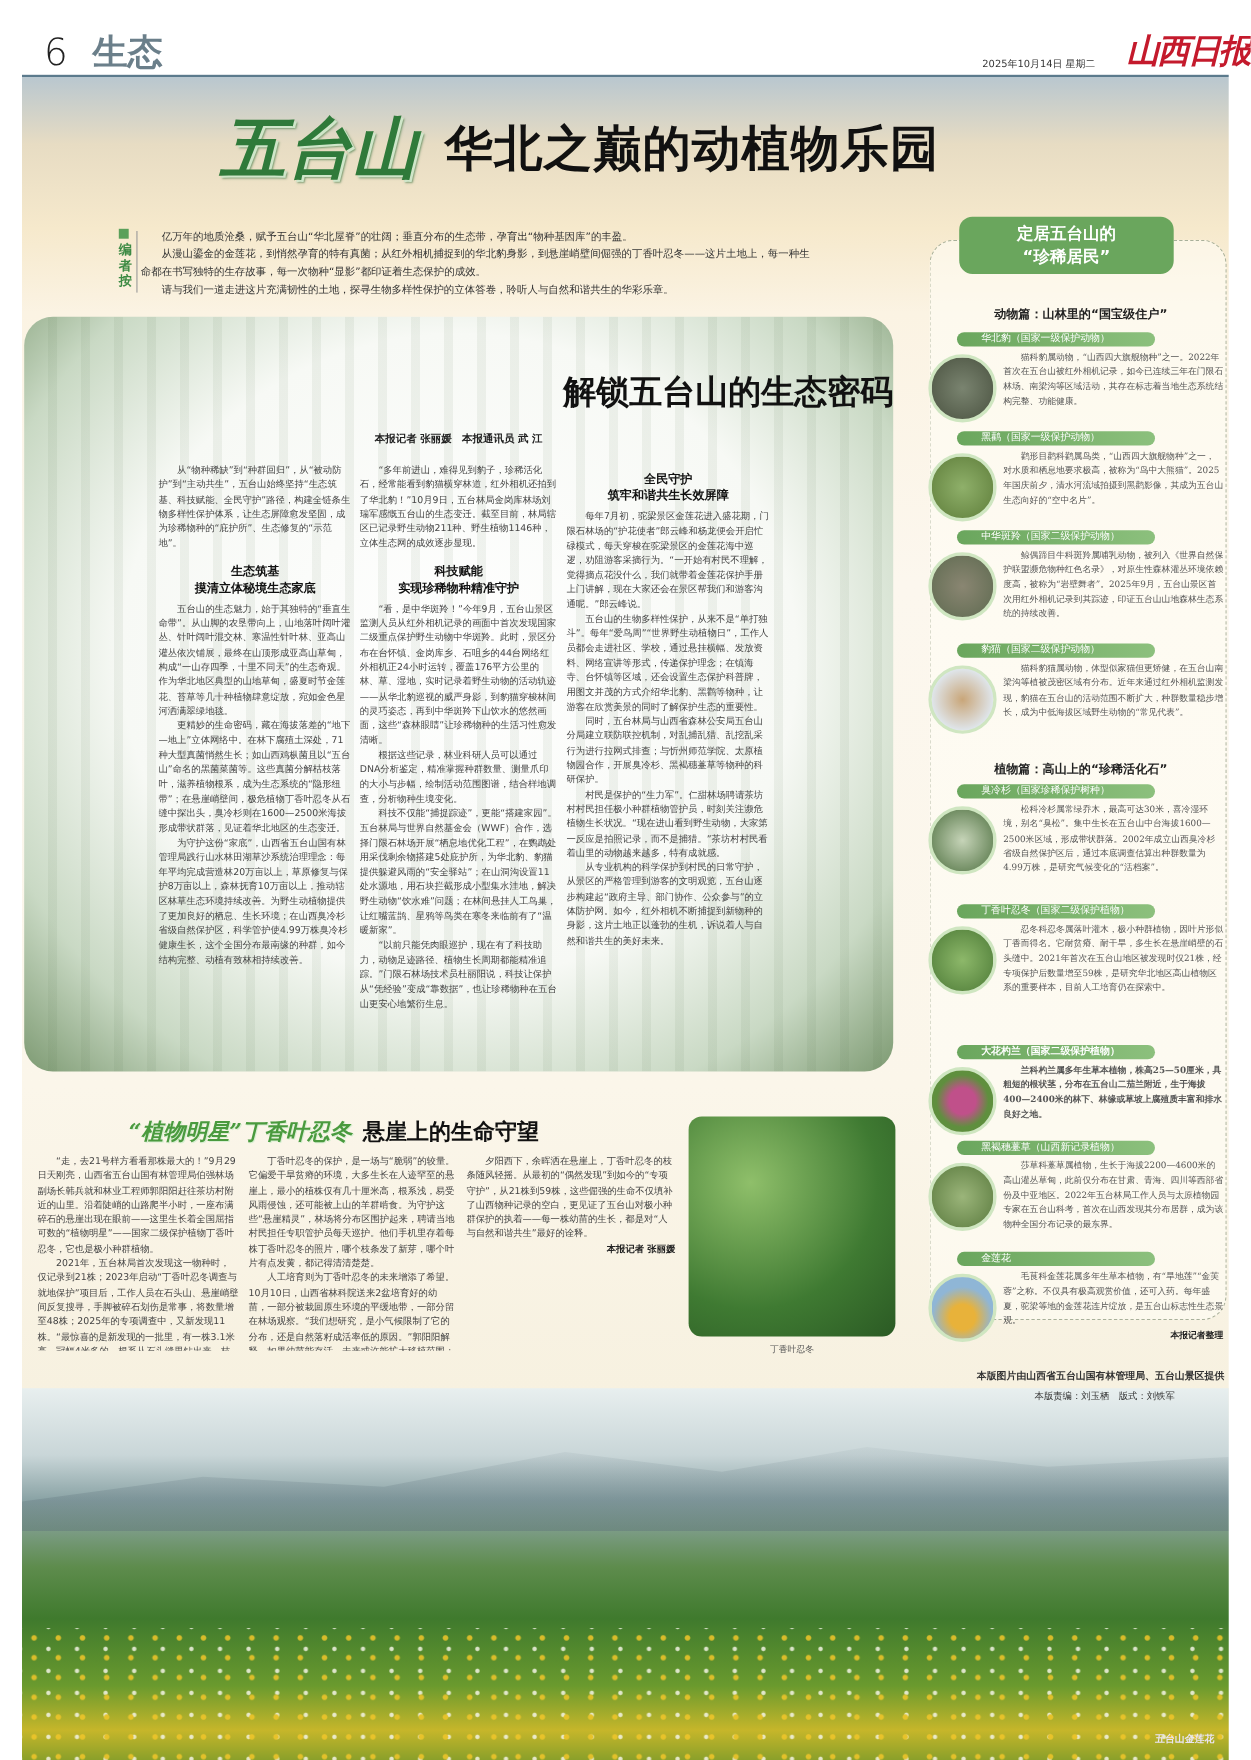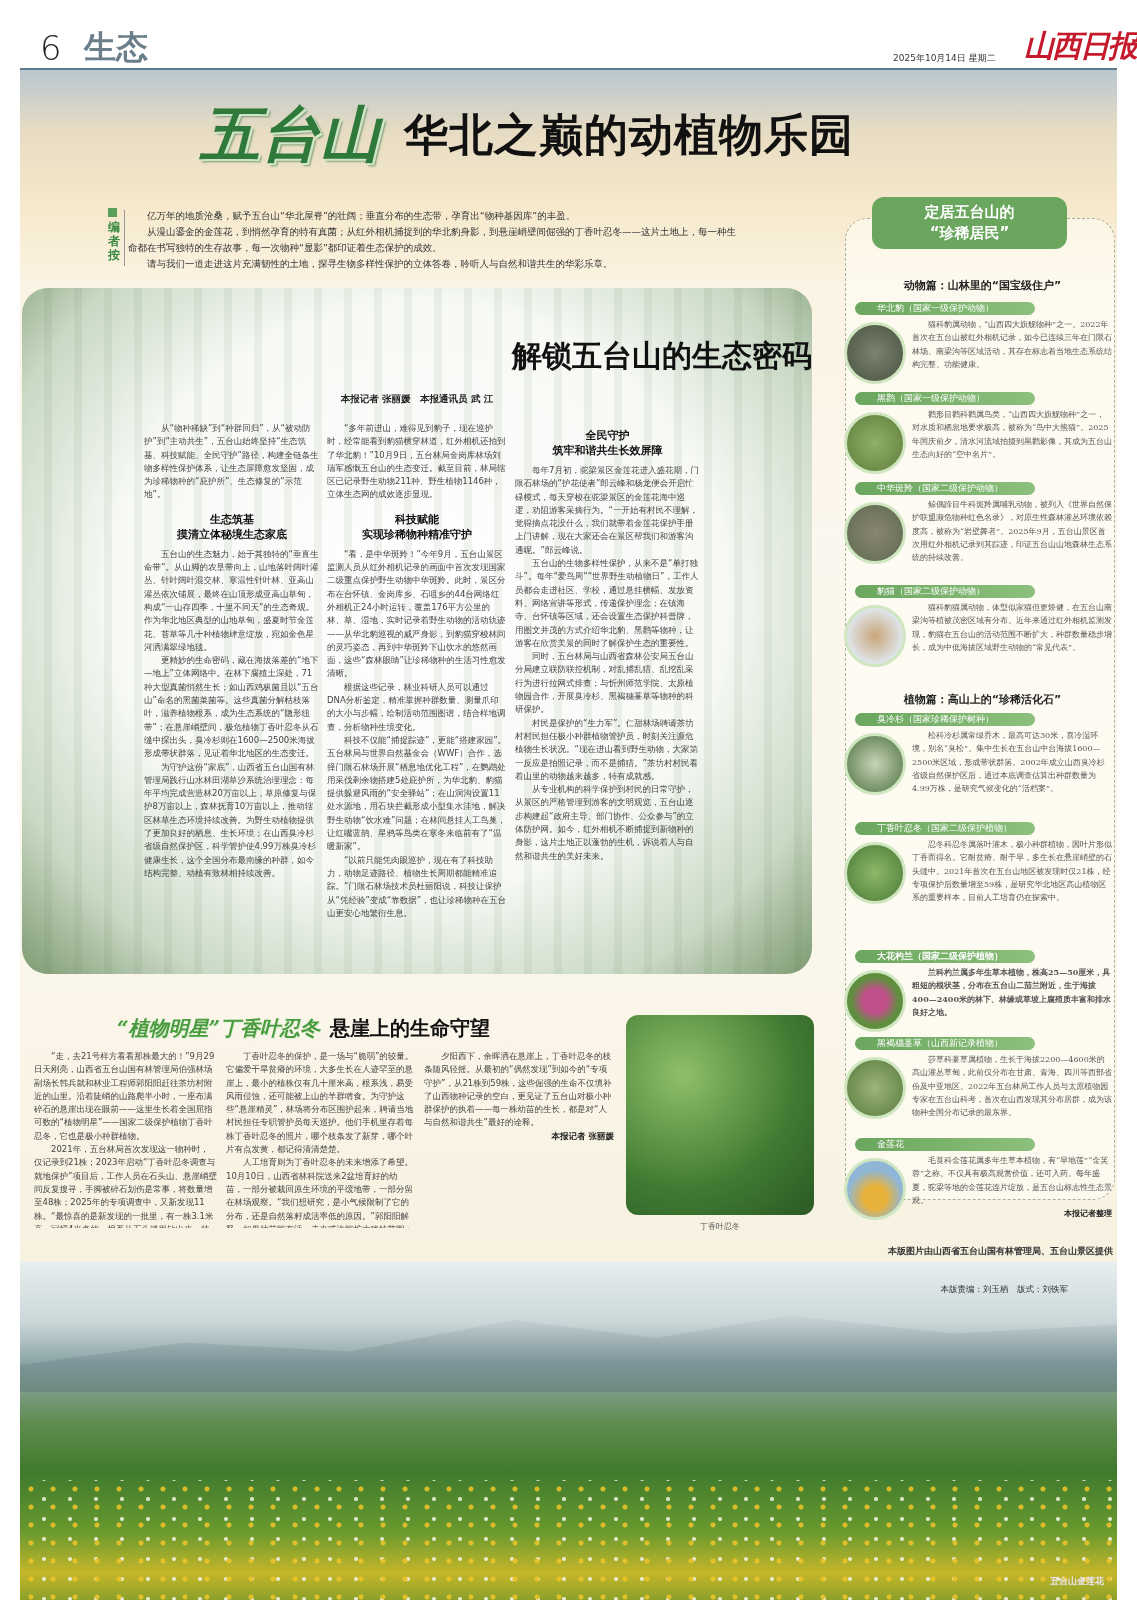--- a/index.html
+++ b/index.html
@@ -24,21 +24,21 @@
 .panel-trees{position:absolute;inset:0;background:repeating-linear-gradient(90deg,rgba(80,110,70,.0) 0 22px,rgba(80,110,70,.08) 22px 30px);}
 .main-title{position:absolute;left:0;top:48px;width:790px;text-align:right;font-size:30px;font-weight:bold;font-family:Liberation Mono, monospace;color:#111;}
 .byline{position:absolute;left:0;top:105px;width:790px;text-align:center;font-size:9.5px;font-weight:bold;color:#222;}
 .col{position:absolute;top:134px;font-size:8.5px;line-height:13.3px;color:#444;}
 .col p{text-indent:2em;}
 .col h3{text-align:center;font-size:11px;line-height:15px;font-weight:bold;color:#111;margin:10px 0 6px;}
 .sidebar{position:absolute;left:845px;top:218px;width:270px;height:982px;border:1.5px dashed #a8b09a;border-radius:22px;background:rgba(255,253,245,.6);}
 .sb-head{position:absolute;left:872px;top:197px;width:195px;height:52px;border-radius:12px;background:#6aa65d;color:#fff;text-align:center;font-size:15px;line-height:21px;font-weight:bold;padding-top:5px;}
 .sb-section{position:absolute;left:850px;width:265px;text-align:center;font-size:11px;font-weight:bold;color:#222;}
 .sp-item{position:absolute;left:850px;width:262px;}
-.sp-tag{margin-left:5px;width:180px;height:13px;border-radius:7px;background:linear-gradient(90deg,#6aa65d,#8cc07d);color:#fff;font-size:9px;line-height:13px;padding-left:22px;}
+.sp-tag{margin-left:20px;width:180px;height:13px;border-radius:7px;background:linear-gradient(90deg,#6aa65d,#8cc07d);color:#fff;font-size:9px;line-height:13px;padding-left:22px;}
 .sp-body{position:relative;margin-top:3px;}
 .sp-photo{position:absolute;left:-6px;top:4px;width:62px;height:62px;border-radius:50%;border:3px solid #cfe6c1;}
 .sp-text{margin-left:62px;font-size:8px;line-height:13.3px;color:#555;font-family:"DejaVu Serif",serif;text-indent:2em;}
 .credit-r{text-align:right;font-weight:bold;color:#222;font-family:"DejaVu Sans",sans-serif;}
 .sub-title{position:absolute;left:105px;top:1015px;display:flex;align-items:center;gap:10px;}
 .sub-green{font-size:20px;font-weight:bold;color:#4a9a3e;font-family:"DejaVu Serif",serif;font-style:italic;text-shadow:1px 1px 0 #d9efd2;margin-left:12px;}
 .sub-black{font-size:20px;font-weight:bold;color:#111;}
 .col2{position:absolute;top:1050px;font-size:8.5px;line-height:13.3px;color:#444;}
 .col2 p{text-indent:2em;}
 .lilac-photo{position:absolute;left:626px;top:1015px;width:188px;height:200px;border-radius:12px;background:radial-gradient(circle at 30% 30%,#8fbf6a,#3f7a32 60%,#2b5a24);}
@@ -85,21 +85,21 @@
 
   <div class="col" style="left:122px;width:176px;height:545px;overflow:hidden;">
     <p>从“物种稀缺”到“种群回归”，从“被动防护”到“主动共生”，五台山始终坚持“生态筑基、科技赋能、全民守护”路径，构建全链条生物多样性保护体系，让生态屏障愈发坚固，成为珍稀物种的“庇护所”、生态修复的“示范地”。</p>
     <h3><span>生态筑基</span><br><span>摸清立体秘境生态家底</span></h3>
     <p>五台山的生态魅力，始于其独特的“垂直生命带”。从山脚的农垦带向上，山地落叶阔叶灌丛、针叶阔叶混交林、寒温性针叶林、亚高山灌丛依次铺展，最终在山顶形成亚高山草甸，构成“一山存四季，十里不同天”的生态奇观。作为华北地区典型的山地草甸，盛夏时节金莲花、苔草等几十种植物肆意绽放，宛如金色星河洒满翠绿地毯。</p>
     <p>更精妙的生命密码，藏在海拔落差的“地下—地上”立体网络中。在林下腐殖土深处，71种大型真菌悄然生长；如山西鸡枞菌且以“五台山”命名的黑菌菜菌等。这些真菌分解枯枝落叶，滋养植物根系，成为生态系统的“隐形纽带”；在悬崖峭壁间，极危植物丁香叶忍冬从石缝中探出头，臭冷杉则在1600—2500米海拔形成带状群落，见证着华北地区的生态变迁。</p>
     <p>为守护这份“家底”，山西省五台山国有林管理局践行山水林田湖草沙系统治理理念：每年平均完成营造林20万亩以上，草原修复与保护8万亩以上，森林抚育10万亩以上，推动辖区林草生态环境持续改善。为野生动植物提供了更加良好的栖息、生长环境；在山西臭冷杉省级自然保护区，科学管护使4.99万株臭冷杉健康生长，这个全国分布最南缘的种群，如今结构完整、动植有致林相持续改善。</p>
   </div>
 
   <div class="col" style="left:305px;width:180px;height:545px;overflow:hidden;">
-    <p>“多年前进山，难得见到豹子，现在巡护时，经常能看到豹猫横穿林道，红外相机还拍到了华北豹！”10月9日，五台林局金岗库林场刘瑞军感慨五台山的生态变迁。截至目前，林局辖区已记录野生动物211种、野生植物1146种，立体生态网的成效逐步显现。</p>
+    <p>“多年前进山，难得见到豹子，珍稀活化石，经常能看到豹猫横穿林道，红外相机还拍到了华北豹！”10月9日，五台林局金岗库林场刘瑞军感慨五台山的生态变迁。截至目前，林局辖区已记录野生动物211种、野生植物1146种，立体生态网的成效逐步显现。</p>
     <h3><span>科技赋能</span><br><span>实现珍稀物种精准守护</span></h3>
     <p>“看，是中华斑羚！”今年9月，五台山景区监测人员从红外相机记录的画面中首次发现国家二级重点保护野生动物中华斑羚。此时，景区分布在台怀镇、金岗库乡、石咀乡的44台网络红外相机正24小时运转，覆盖176平方公里的林、草、湿地，实时记录着野生动物的活动轨迹——从华北豹巡视的威严身影，到豹猫穿梭林间的灵巧姿态，再到中华斑羚下山饮水的悠然画面，这些“森林眼睛”让珍稀物种的生活习性愈发清晰。</p>
     <p>根据这些记录，林业科研人员可以通过DNA分析鉴定，精准掌握种群数量、测量爪印的大小与步幅，绘制活动范围图谱，结合样地调查，分析物种生境变化。</p>
     <p>科技不仅能“捕捉踪迹”，更能“搭建家园”。五台林局与世界自然基金会（WWF）合作，选择门限石林场开展“栖息地优化工程”，在鹦鹉处用采伐剩余物搭建5处庇护所，为华北豹、豹猫提供躲避风雨的“安全驿站”；在山洞沟设置11处水源地，用石块拦截形成小型集水洼地，解决野生动物“饮水难”问题；在林间悬挂人工鸟巢，让红嘴蓝鹊、星鸦等鸟类在寒冬来临前有了“温暖新家”。</p>
     <p>“以前只能凭肉眼巡护，现在有了科技助力，动物足迹路径、植物生长周期都能精准追踪。”门限石林场技术员杜丽阳说，科技让保护从“凭经验”变成“靠数据”，也让珍稀物种在五台山更安心地繁衍生息。</p>
   </div>
 
   <div class="col" style="left:493px;width:185px;top:140px;height:520px;overflow:hidden;">
     <h3 style="margin-top:0"><span>全民守护</span><br><span>筑牢和谐共生长效屏障</span></h3>
     <p>每年7月初，驼梁景区金莲花进入盛花期，门限石林场的“护花使者”郎云峰和杨龙便会开启忙碌模式，每天穿梭在驼梁景区的金莲花海中巡逻，劝阻游客采摘行为。“一开始有村民不理解，觉得摘点花没什么，我们就带着金莲花保护手册上门讲解，现在大家还会在景区帮我们和游客沟通呢。”郎云峰说。</p>
@@ -205,14 +205,14 @@
 
 <div class="lilac-photo"></div>
 <div class="lilac-caption">丁香叶忍冬</div>
 
 <div class="photo-credit">本版图片由山西省五台山国有林管理局、五台山景区提供</div>
 
 <div class="landscape">
   <div class="mtn"></div>
   <div class="flowers"></div>
 </div>
-<div class="editors" style="top:1264px;color:#333;margin-top:20px;">本版责编：刘玉栖　版式：刘铁军</div>
+<div class="editors" style="top:1264px;color:#333;">本版责编：刘玉栖　版式：刘铁军</div>
 <div class="watermark">五台山金莲花</div>
 
 </body></html>

